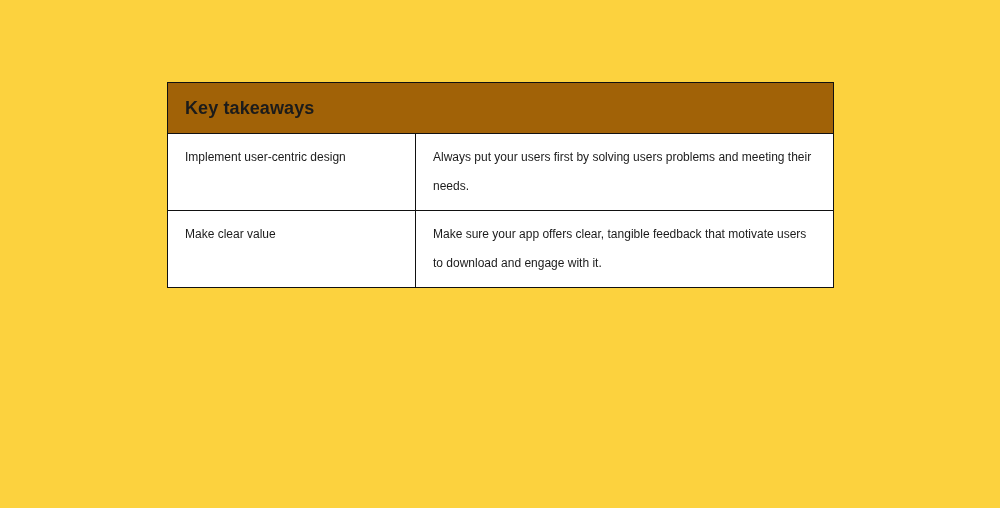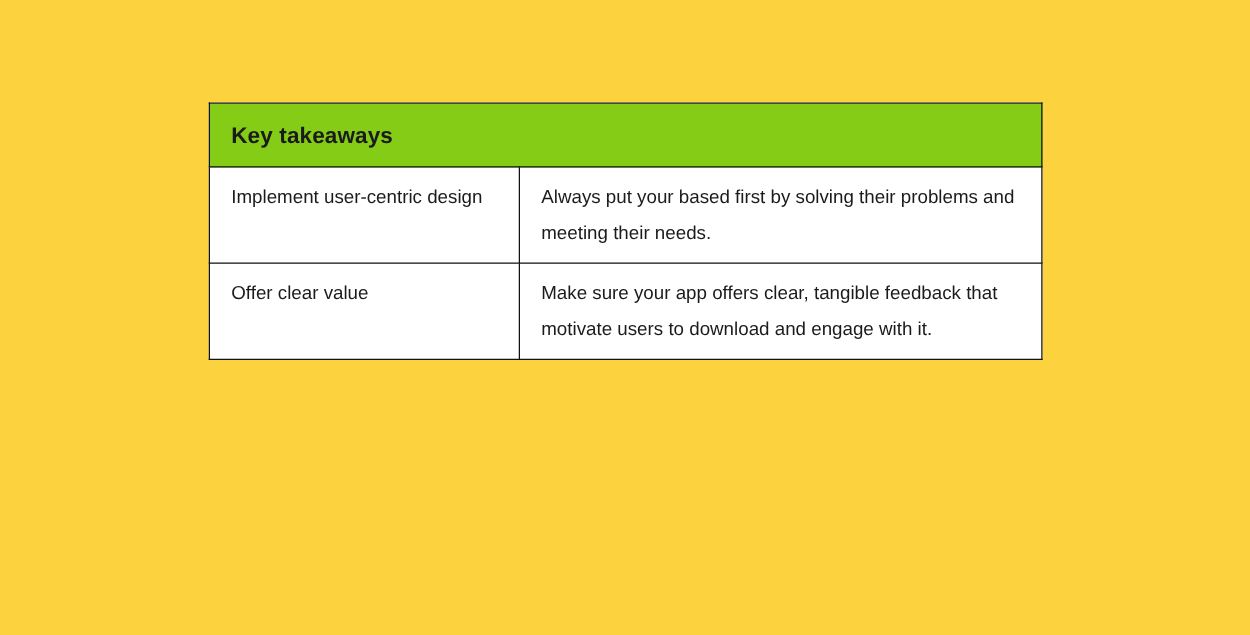--- a/index.html
+++ b/index.html
@@ -25,29 +25,29 @@
     background: #FFFFFF;
   }
   table.takeaways th,
   table.takeaways td {
     border: 1px solid #111111;
     vertical-align: top;
     text-align: left;
     color: #1B1B1B;
   }
   table.takeaways th {
-    background: #84cc16;
+    background: #a16207;
     font-size: 18px;
     font-weight: 700;
     padding: 12px 17px 11px 17px;
     line-height: 27px;
     letter-spacing: 0.1px;
   }
   table.takeaways td {
-    font-size: 15px;
+    font-size: 12px;
     font-weight: 400;
     line-height: 29px;
     padding: 9px 17px 9px 17px;
   }
   col.term-col { width: 248px; }
   col.desc-col { width: 418px; }
   td.desc { padding-right: 38px; }
 </style>
 </head>
 <body>
@@ -59,21 +59,21 @@
       <col class="desc-col">
     </colgroup>
     <thead>
       <tr>
         <th colspan="2">Key takeaways</th>
       </tr>
     </thead>
     <tbody>
       <tr>
         <td class="term">Implement user-centric design</td>
-        <td class="desc">Always put your based first by solving their problems and meeting their needs.</td>
+        <td class="desc">Always put your users first by solving users problems and meeting their needs.</td>
       </tr>
       <tr>
-        <td class="term">Offer clear value</td>
+        <td class="term">Make clear value</td>
         <td class="desc">Make sure your app offers clear, tangible feedback that motivate users to download and engage with it.</td>
       </tr>
     </tbody>
   </table>
 </div>
 
 </body></html>

